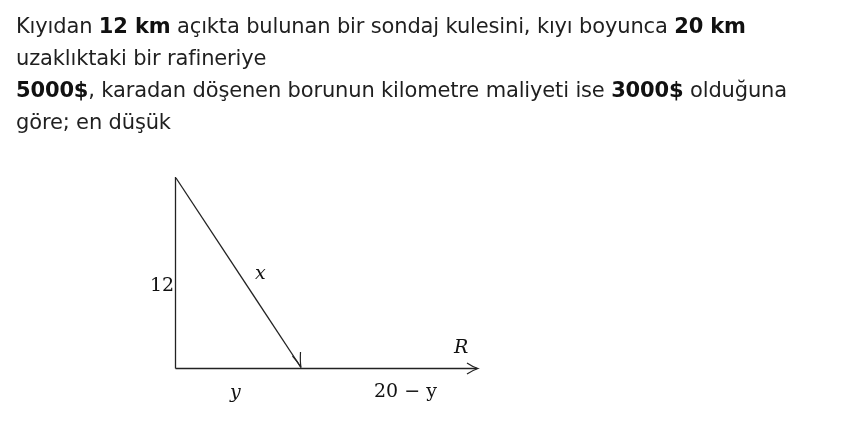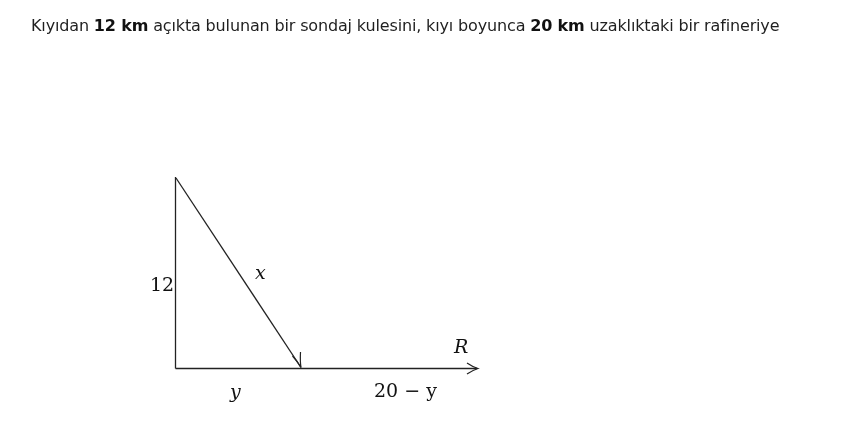--- a/index.html
+++ b/index.html
@@ -1,32 +1,33 @@
 <!DOCTYPE html>
 <html><head>
 <meta charset="utf-8">
 <style>
   html, body { margin: 0; padding: 0; background: #ffffff; }
   body { width: 856px; height: 440px; position: relative; overflow: hidden; }
   .problem {
-    position: absolute; left: 31px; top: 10px; width: 800px;
-    font-family: "DejaVu Sans", sans-serif; font-size: 16px; line-height: 32px;
+    position: absolute; left: 16px; top: 10px; width: 800px;
+    font-family: "DejaVu Sans", sans-serif; font-size: 21px; line-height: 32px;
     color: #1f1f1f; letter-spacing: -0.15px;
   }
   .problem b { font-weight: bold; color: #111; }
   .math { font-family: "DejaVu Serif", serif; font-style: italic; }
   svg.diagram { position: absolute; left: 0; top: 0; }
   .lbl { font-family: "DejaVu Serif", serif; font-size: 19px; fill: #111; }
   .it { font-style: italic; }
 </style>
 </head>
 <body>
 
 <div class="problem">
   <div><span>Kıyıdan </span><b>12 km</b><span> açıkta bulunan bir sondaj kulesini, kıyı boyunca </span><b>20 km</b><span> uzaklıktaki bir rafineriye</span></div>
+  <div><b>5000$</b><span>, karadan döşenen borunun kilometre maliyeti ise </span><b>3000$</b><span> olduğuna göre; en düşük</span></div>
 </div>
 
 <svg class="diagram" width="856" height="440" viewBox="0 0 856 440">
   <line x1="175.5" y1="177" x2="175.5" y2="368.5" stroke="#222" stroke-width="1.3"></line>
   <line x1="175.5" y1="368.5" x2="477" y2="368.5" stroke="#222" stroke-width="1.3"></line>
   <path d="M467 363 Q472 366.5 478 368.5 Q472 370.5 467 374" fill="none" stroke="#222" stroke-width="1.2"></path>
   <line x1="176" y1="178" x2="301" y2="367.5" stroke="#222" stroke-width="1.3"></line>
   <path d="M292.5 356 Q298 362 301 367.5 Q300 361.5 300.5 352" fill="none" stroke="#222" stroke-width="1.2"></path>
   <text class="lbl" x="150" y="291">12</text>
   <text class="lbl it" x="255" y="279">x</text>

